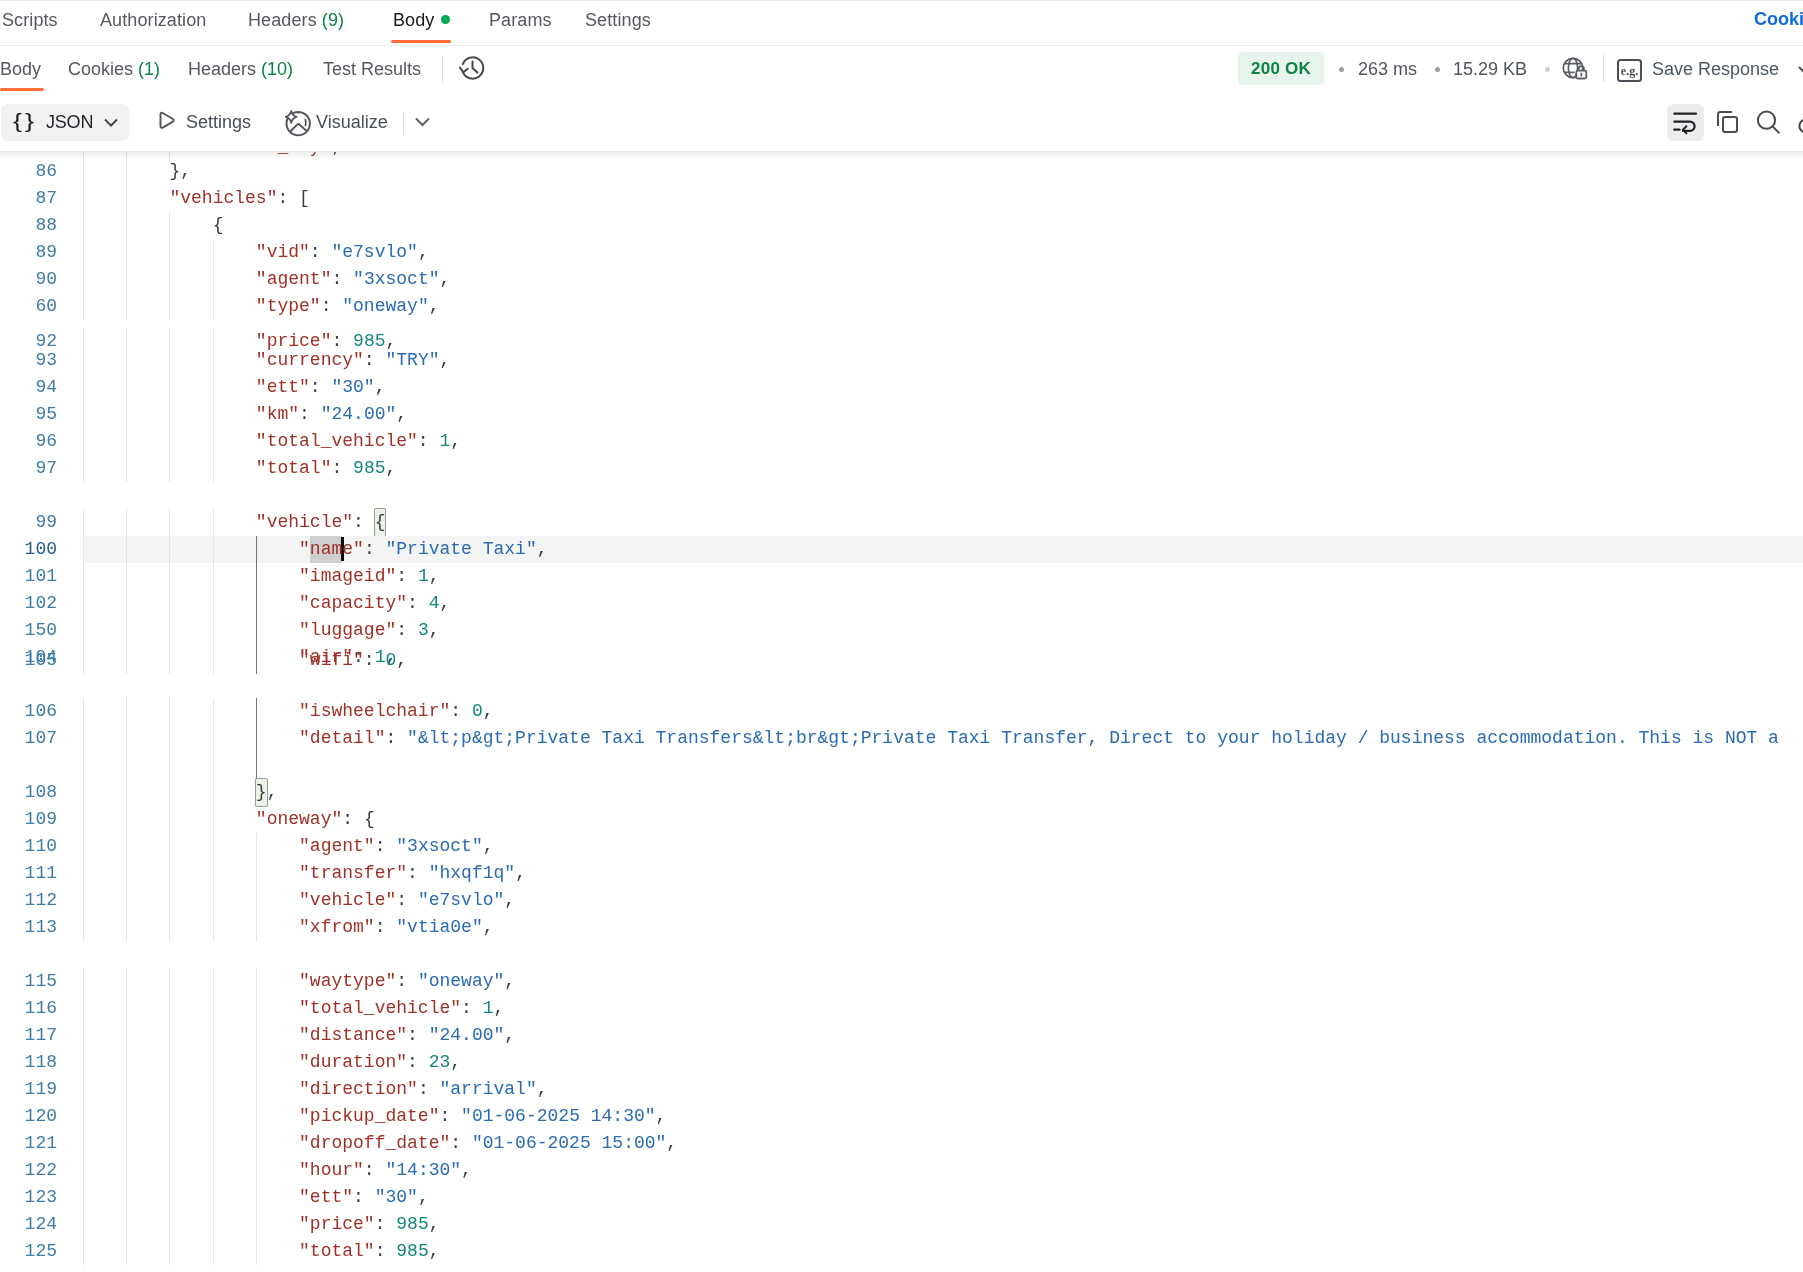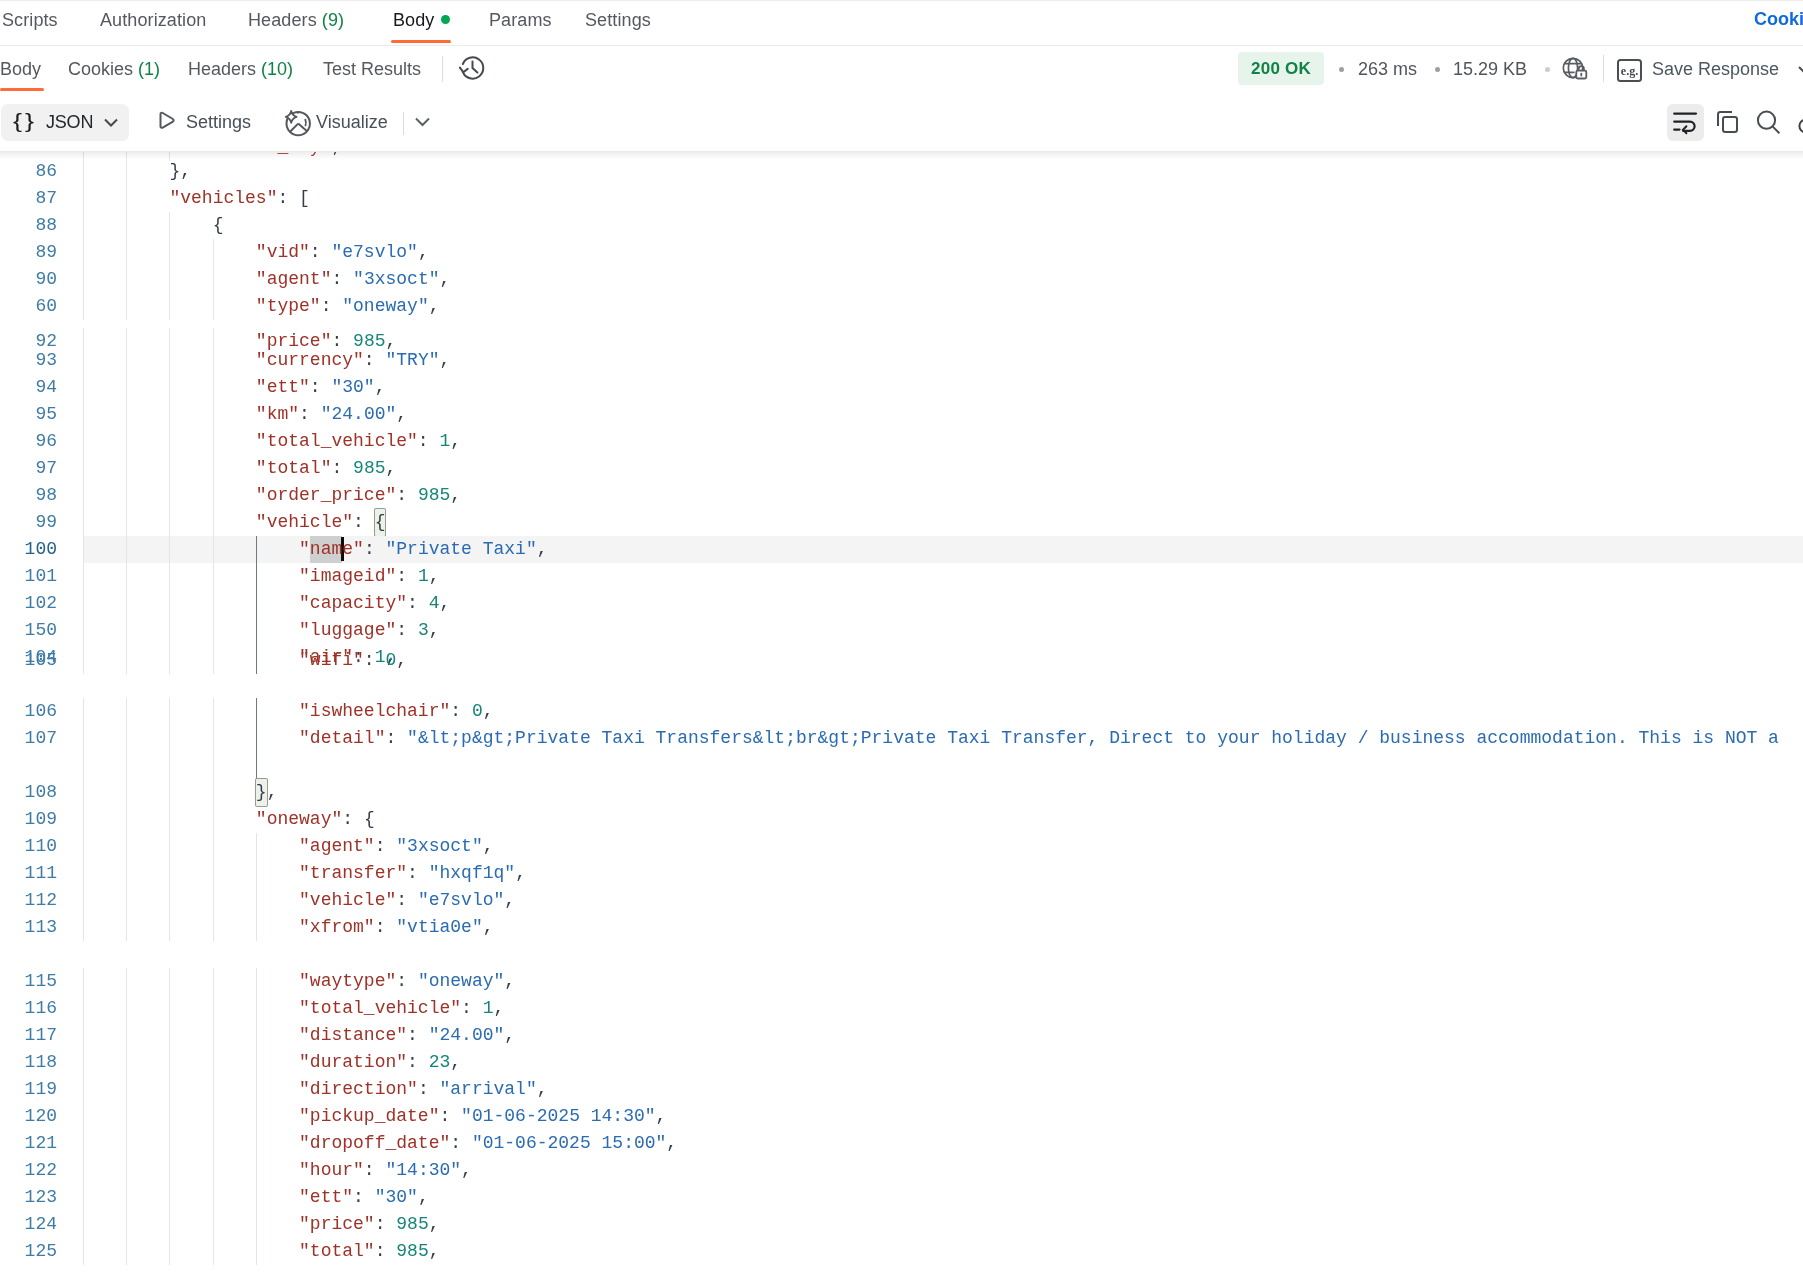--- a/index.html
+++ b/index.html
@@ -249,28 +249,20 @@
       <span class="t">                <b class="k">"total_vehicle"</b><b class="p">:</b> <b class="n">1</b><b class="p">,</b></span>
     </div>
 <div class="ln" style="top:303px">
       <i style="left:83.0px"></i>
       <i style="left:126.2px"></i>
       <i style="left:169.4px"></i>
       <i style="left:212.6px"></i>
       <span class="g">97</span>
       <span class="t">                <b class="k">"total"</b><b class="p">:</b> <b class="n">985</b><b class="p">,</b></span>
     </div>
-<div class="ln" style="top:330px">
-      <i style="left:83.0px"></i>
-      <i style="left:126.2px"></i>
-      <i style="left:169.4px"></i>
-      <i style="left:212.6px"></i>
-      <span class="g">98</span>
-      <span class="t">                <b class="k">"order_price"</b><b class="p">:</b> <b class="n">985</b><b class="p">,</b></span>
-    </div>
 <div class="ln" style="top:357px">
       <i style="left:83.0px"></i>
       <i style="left:126.2px"></i>
       <i style="left:169.4px"></i>
       <i style="left:212.6px"></i>
       <span class="g">99</span>
       <span class="t">                <b class="k">"vehicle"</b><b class="p">:</b> <b class="mb">{</b></span>
     </div>
 <div class="ln" style="top:384px">
       <em class="band"></em>

